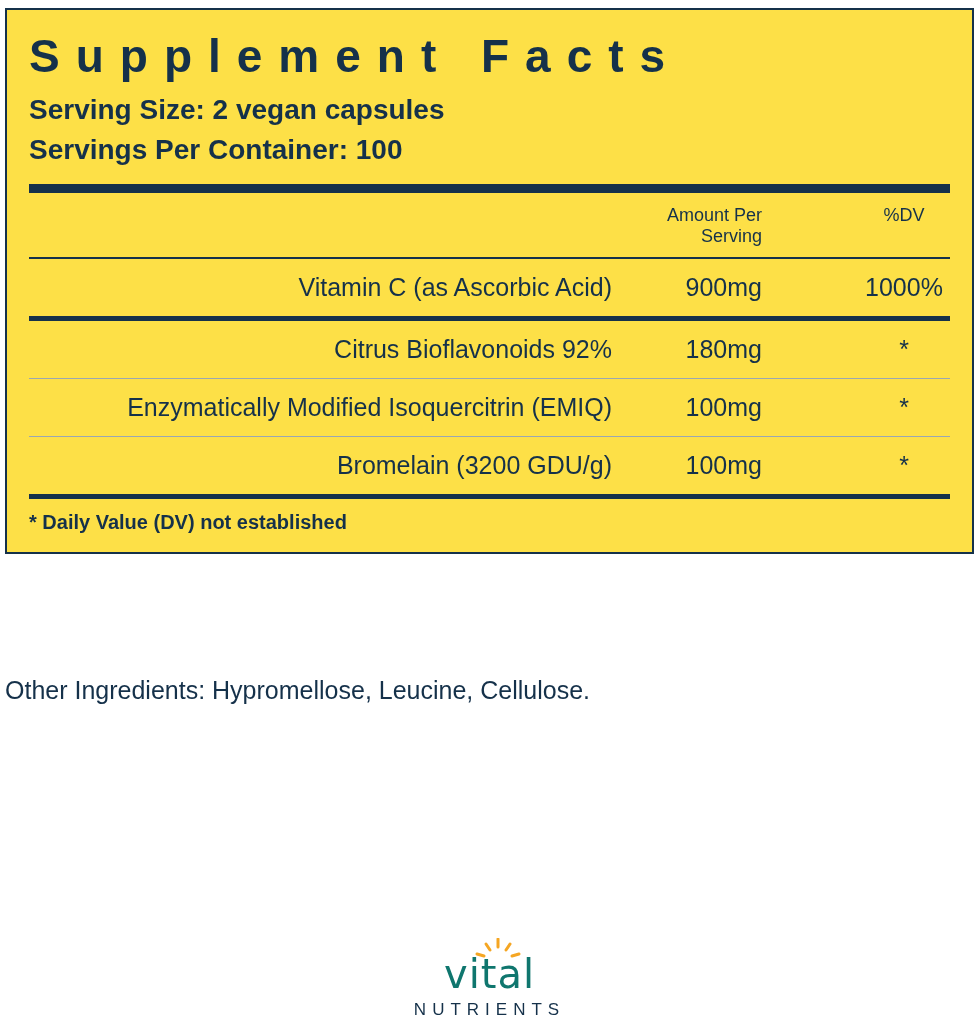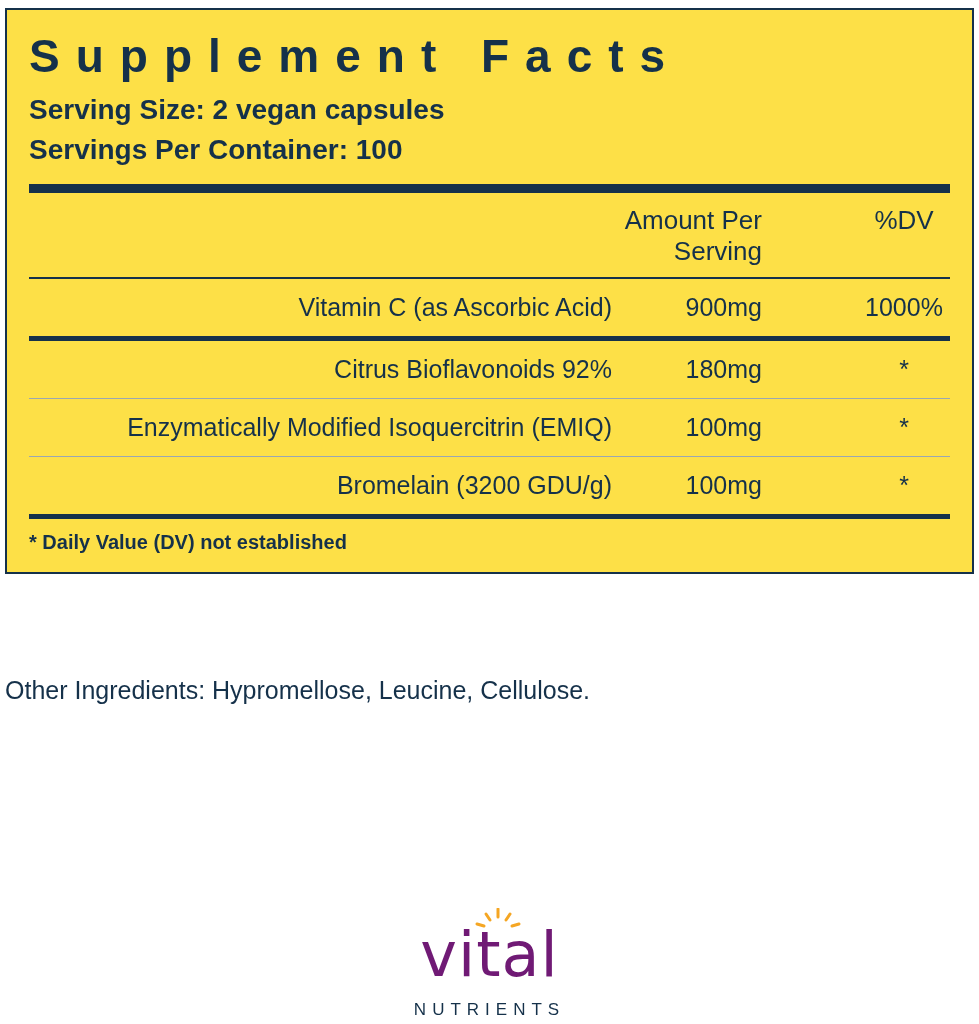--- a/index.html
+++ b/index.html
@@ -76,21 +76,21 @@
     padding: 0;
     vertical-align: baseline;
   }
   .col-name   { text-align: right; }
   .col-amount { text-align: right; width: 150px; padding-right: 96px !important; }
   .col-dv     { text-align: center; width: 92px; }
 
   .head-row td {
     padding-top: 12px !important;
     padding-bottom: 10px !important;
-    font-size: 26px;
+    font-size: 18px;
   }
   .head-row .col-name { }
 
   .body-row td {
     padding-top: 14px !important;
     padding-bottom: 14px !important;
   }
 
   .footnote {
     font-size: 20px;
@@ -116,31 +116,31 @@
     bottom: 4px;
     text-align: center;
   }
   .logo-mark {
     position: relative;
     display: block;
     height: 20px;
     margin-bottom: -4px;
   }
   .logo-word {
-    font-size: 62px;
-    color: #701a75;
+    font-size: 40px;
+    color: #0f766e;
     letter-spacing: 1px;
     line-height: 1;
     font-family: "DejaVu Sans", sans-serif;
   }
   .logo-sub {
     font-size: 17px;
     color: #15314a;
     letter-spacing: 6px;
-    margin-top: 14px;
+    margin-top: 6px;
   }
   .sun {
     position: absolute;
     left: 50%;
     transform: translateX(-50%) translateX(8px);
     top: 0;
   }
 </style>
 </head>
 <body>

